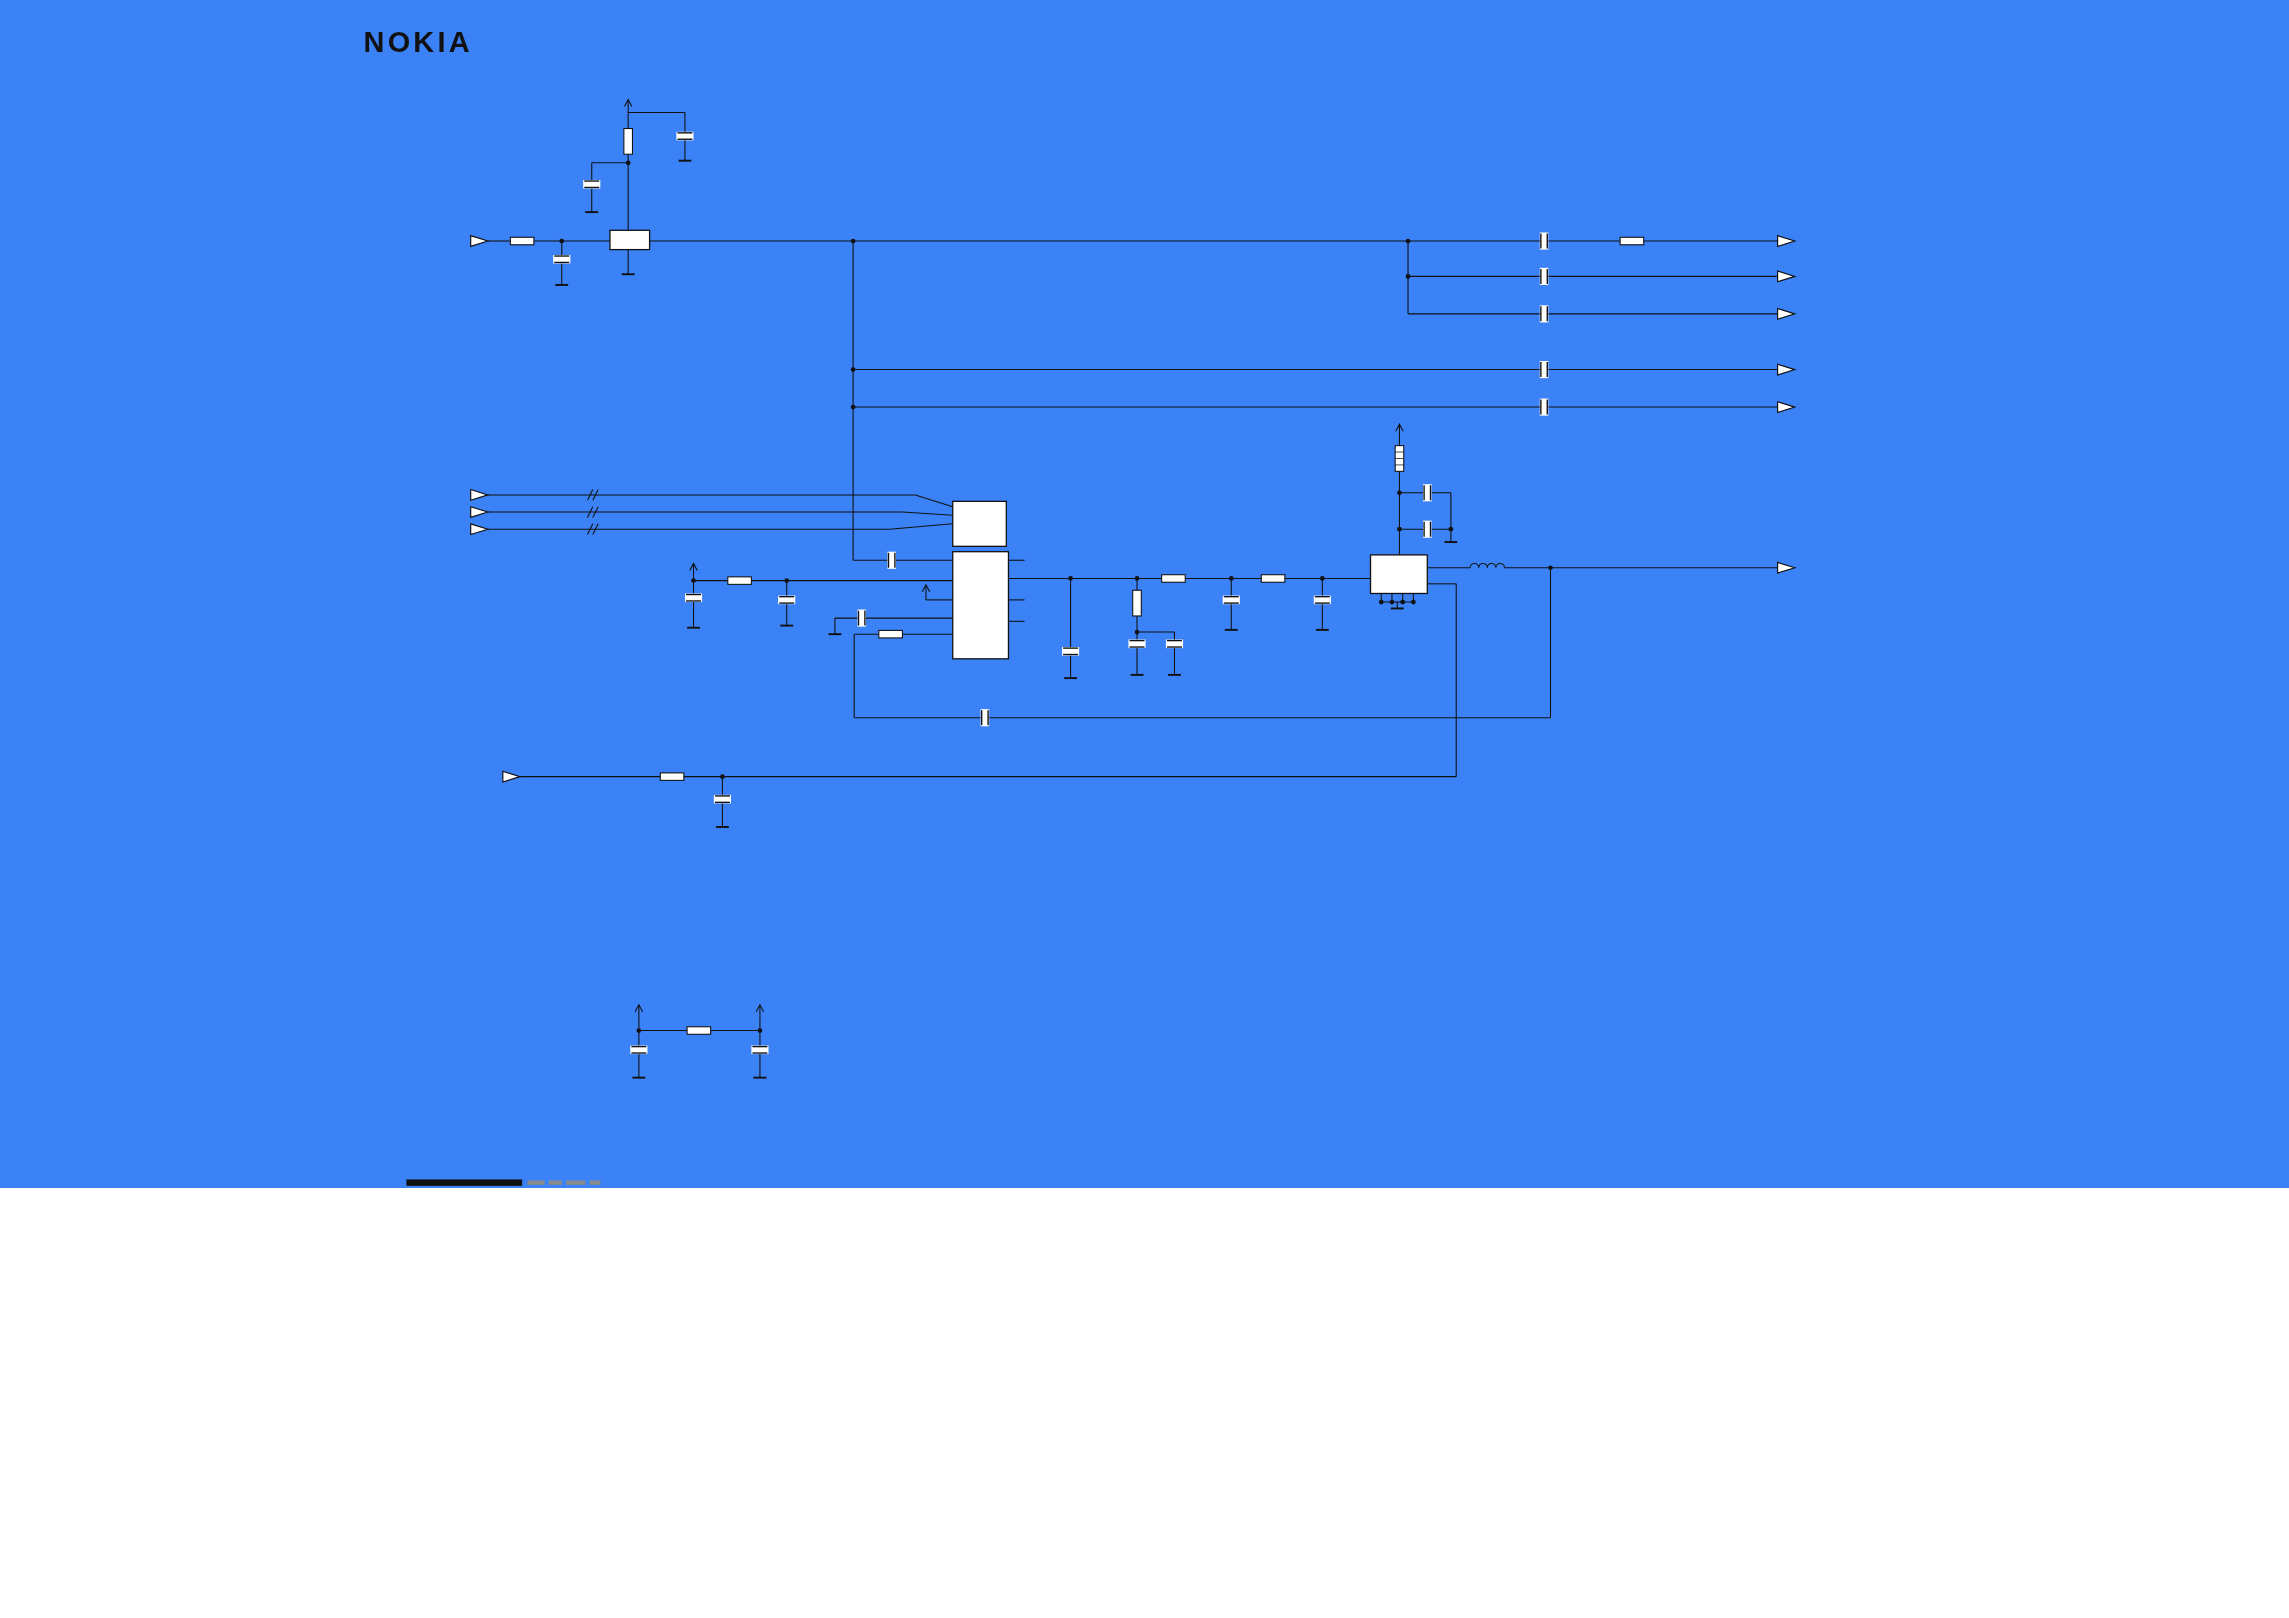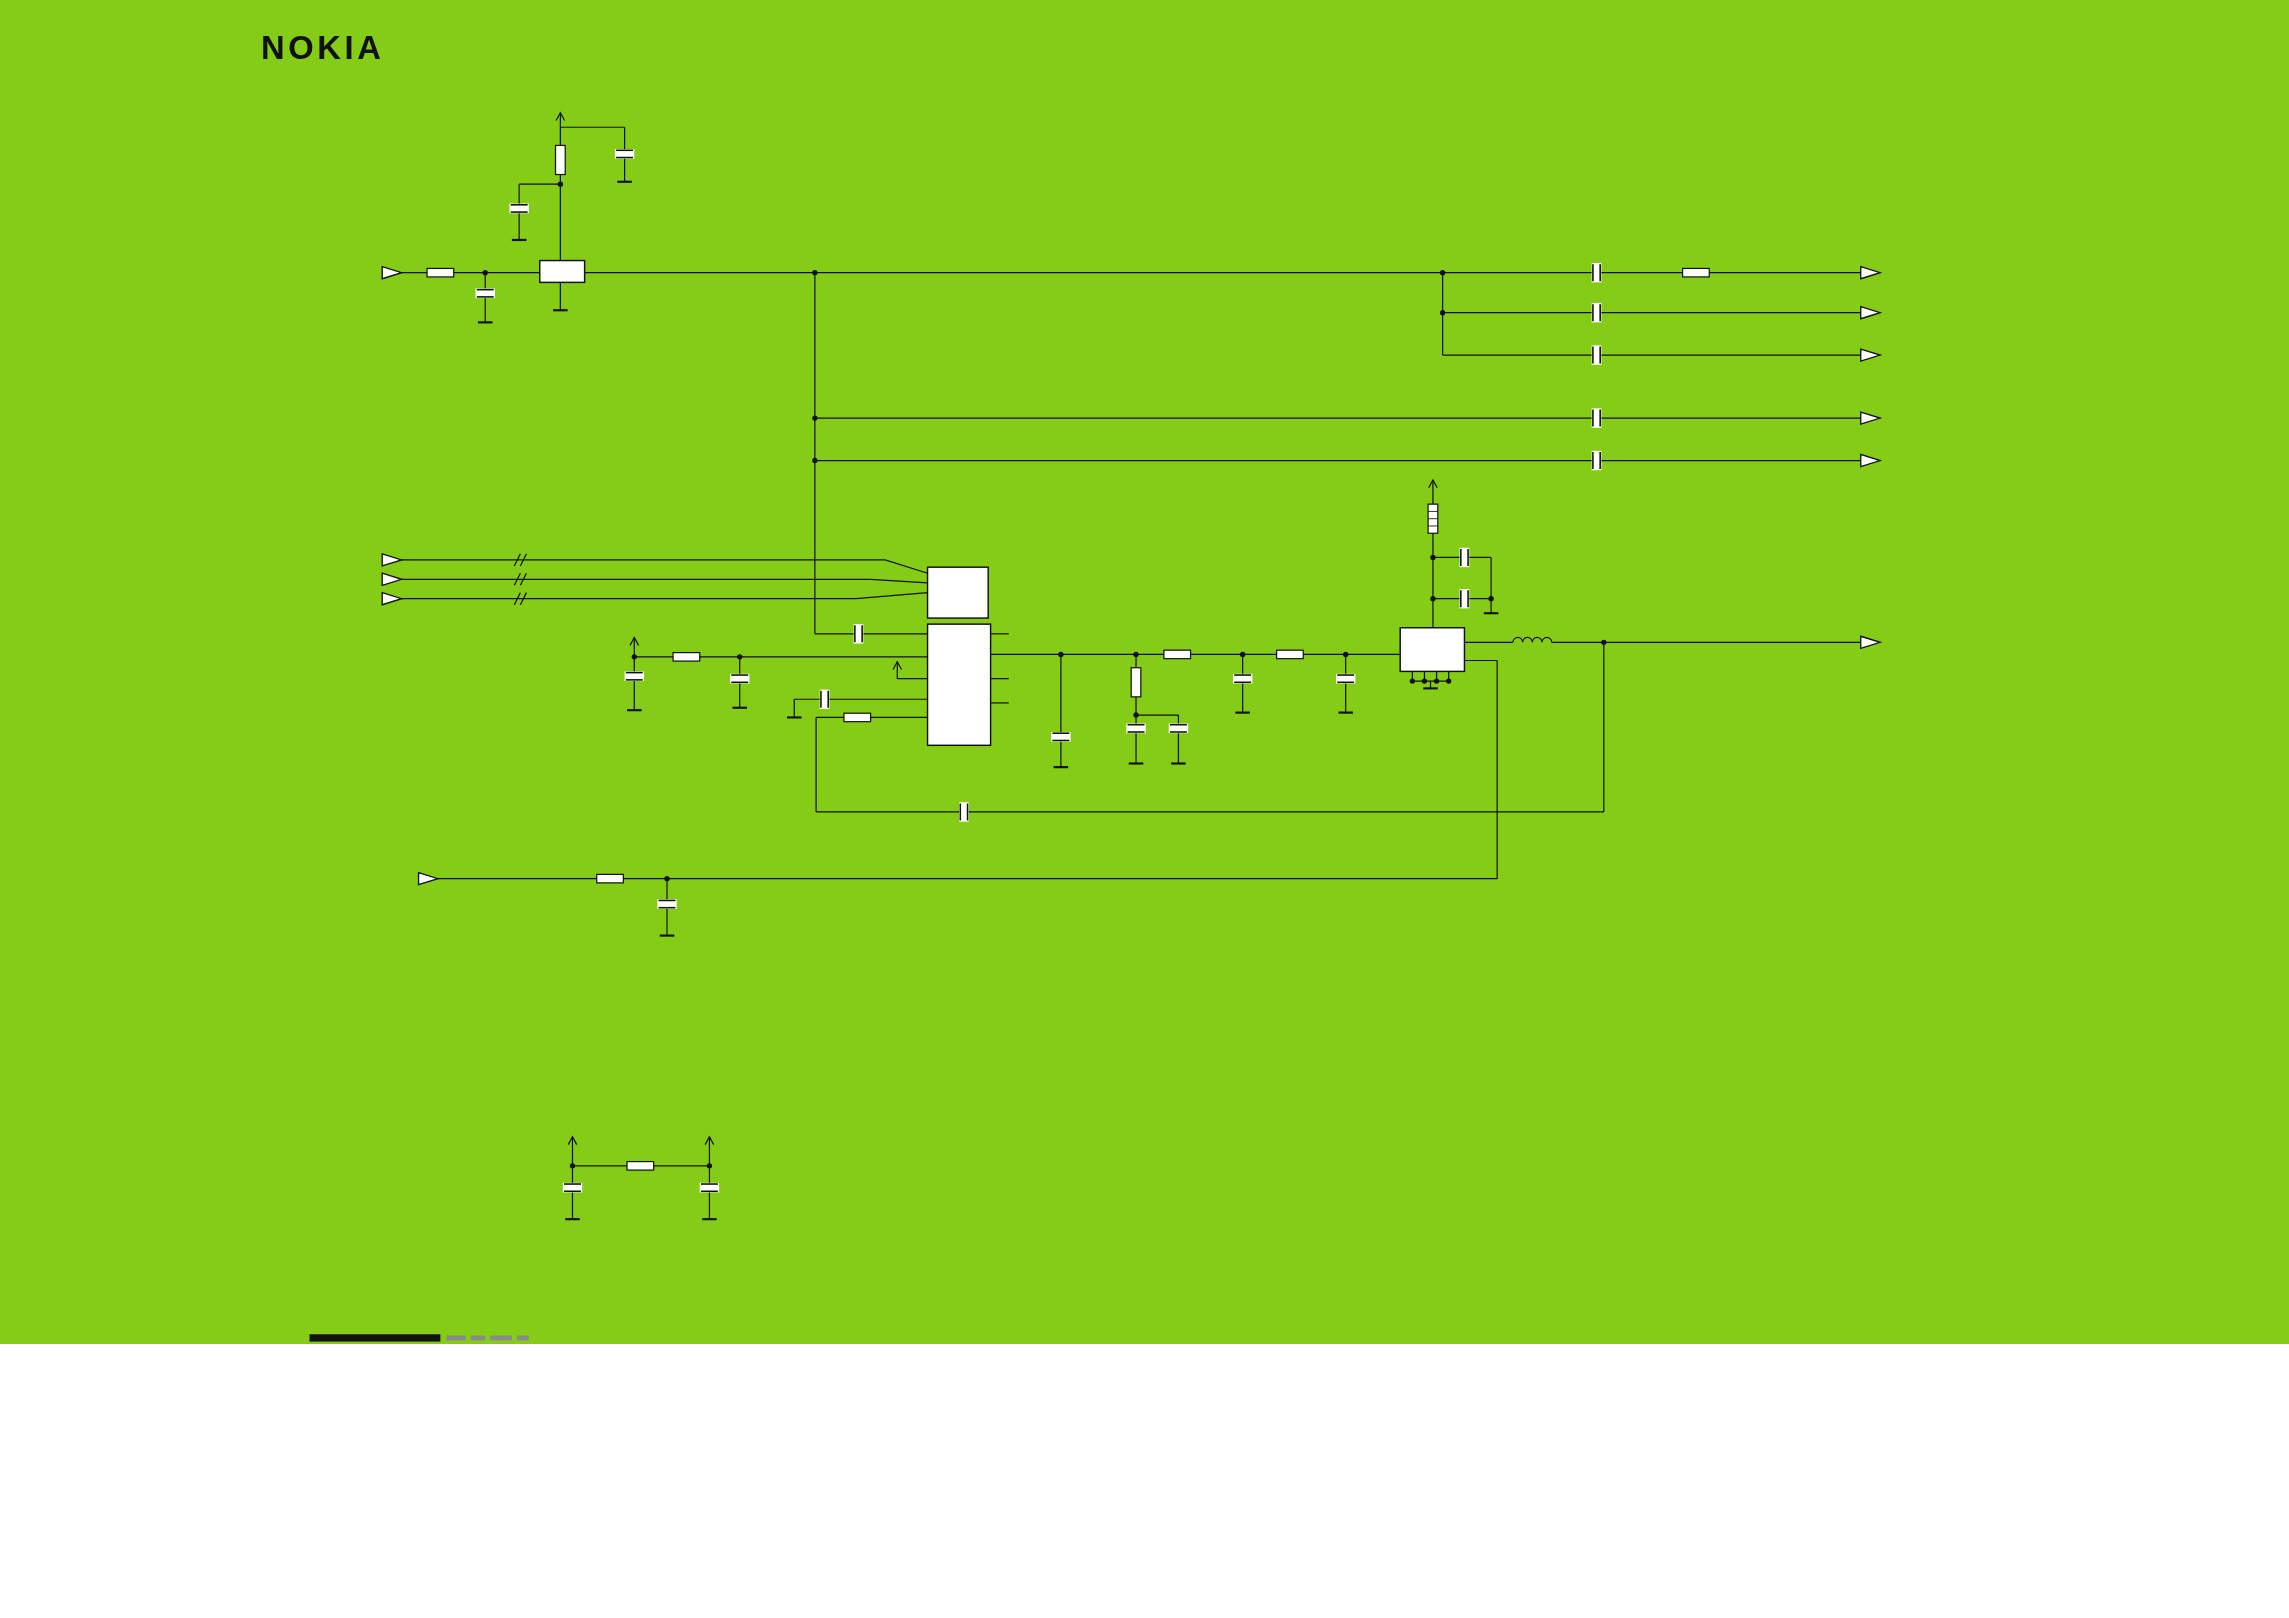--- a/index.html
+++ b/index.html
@@ -1,18 +1,18 @@
 <!DOCTYPE html>
 <html><head>
 <meta charset="utf-8">
 <style>
   html,body{margin:0;padding:0;}
   body{width:2289px;height:1619px;background:#ffffff;overflow:hidden;
        font-family:"Liberation Sans","DejaVu Sans",sans-serif;}
-  .page{position:relative;width:2289px;height:1344px;background:#84cc16;}
+  .page{position:relative;width:2289px;height:1188px;background:#3b82f6;}
   svg.canvas{position:absolute;left:0;top:0;width:100%;height:100%;display:block;}
   .logo-text{font-family:"Liberation Sans","DejaVu Sans",sans-serif;
              font-weight:bold;font-size:27px;letter-spacing:3px;fill:#111111;}
 </style>
 </head>
 <body>
 
 <div class="page">
   <svg class="canvas" xmlns="http://www.w3.org/2000/svg" preserveAspectRatio="xMidYMid meet" viewBox="0 0 1568 1109">
     <text class="logo-text" x="55" y="49">NOKIA</text>

